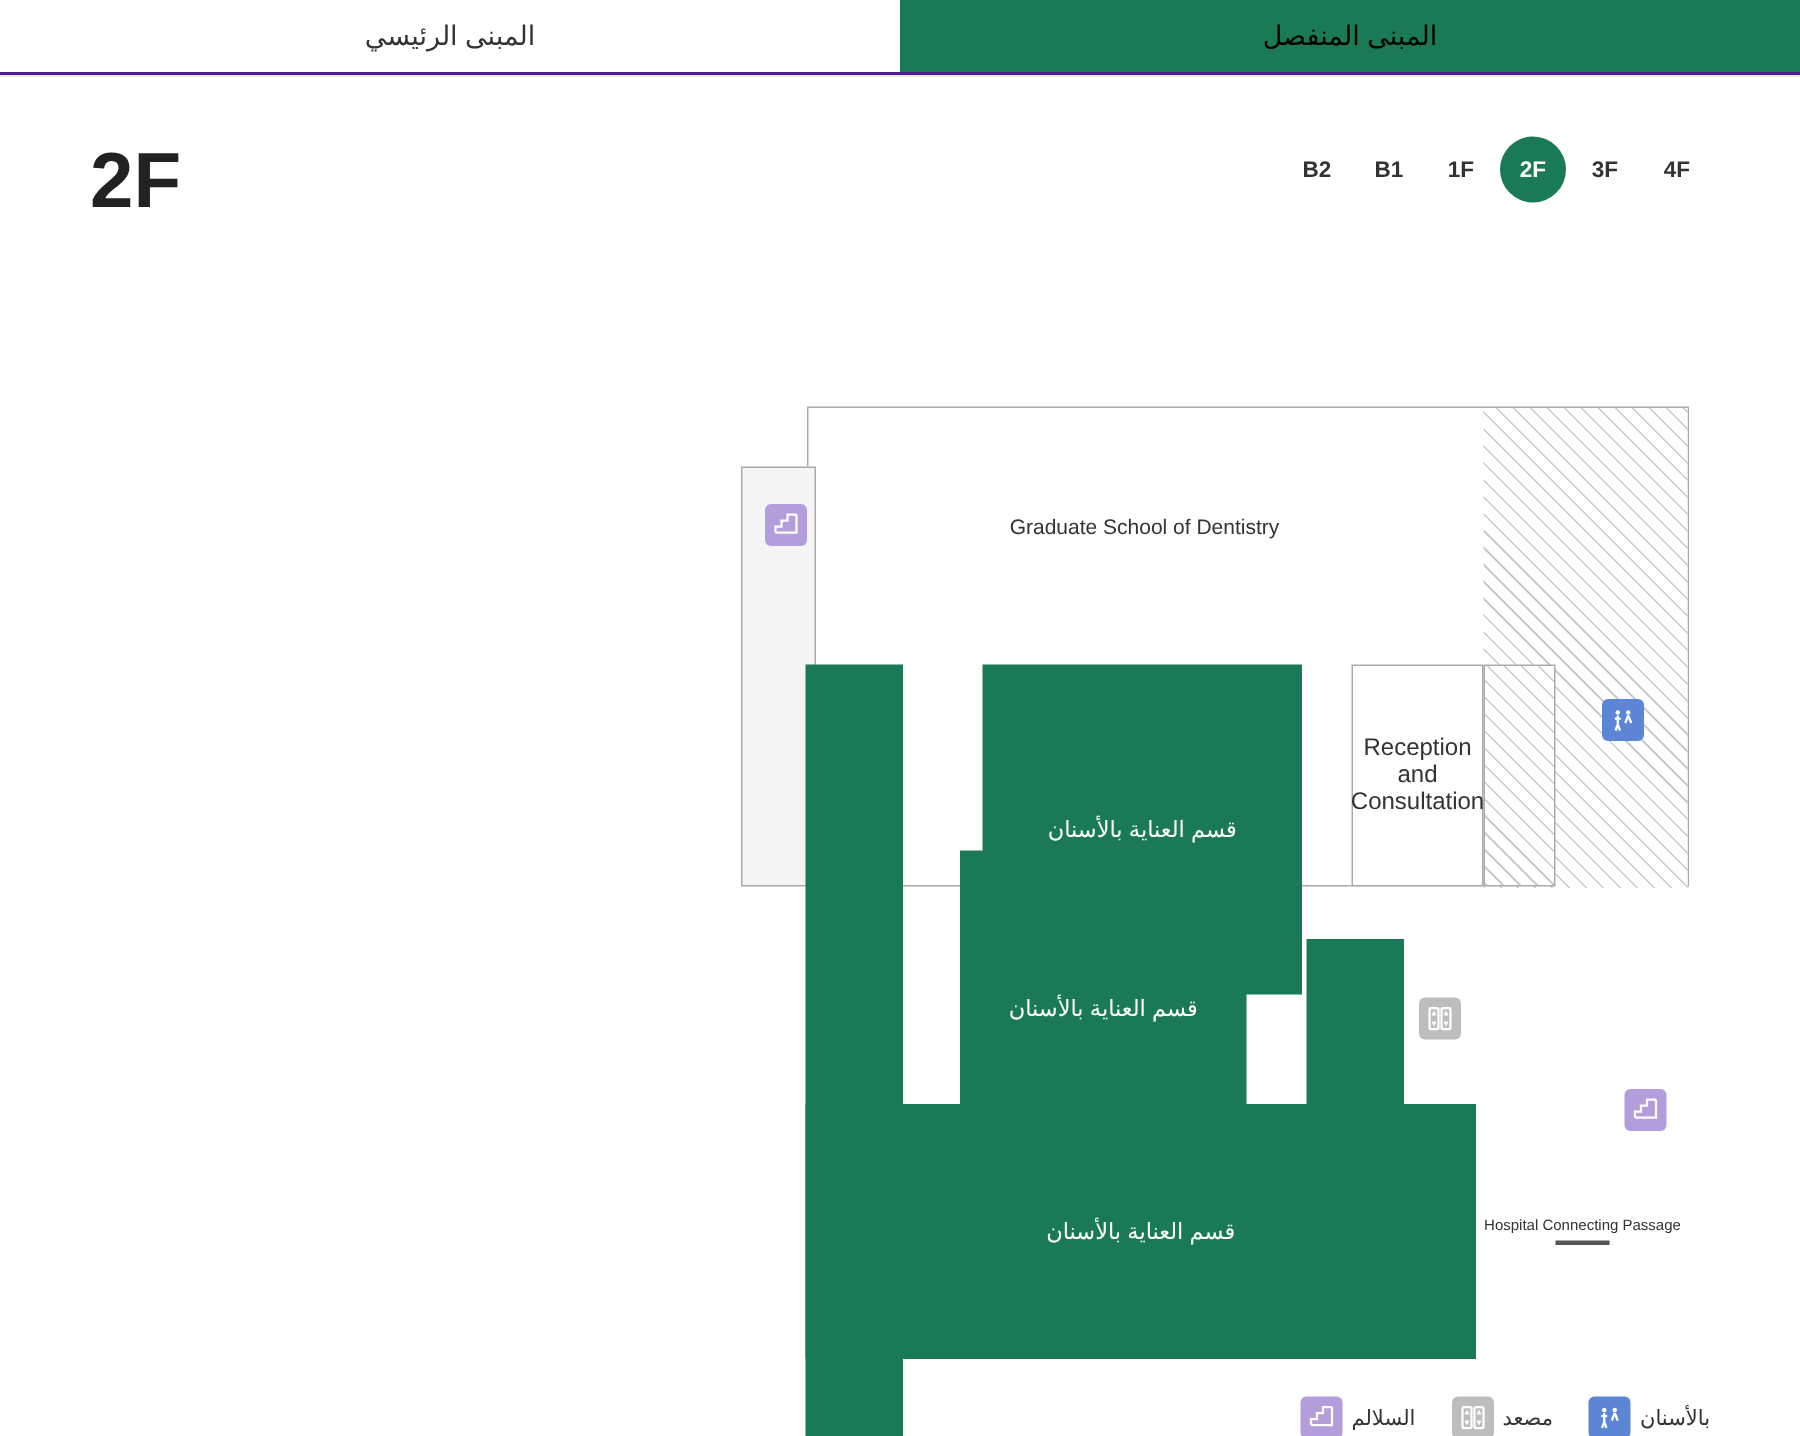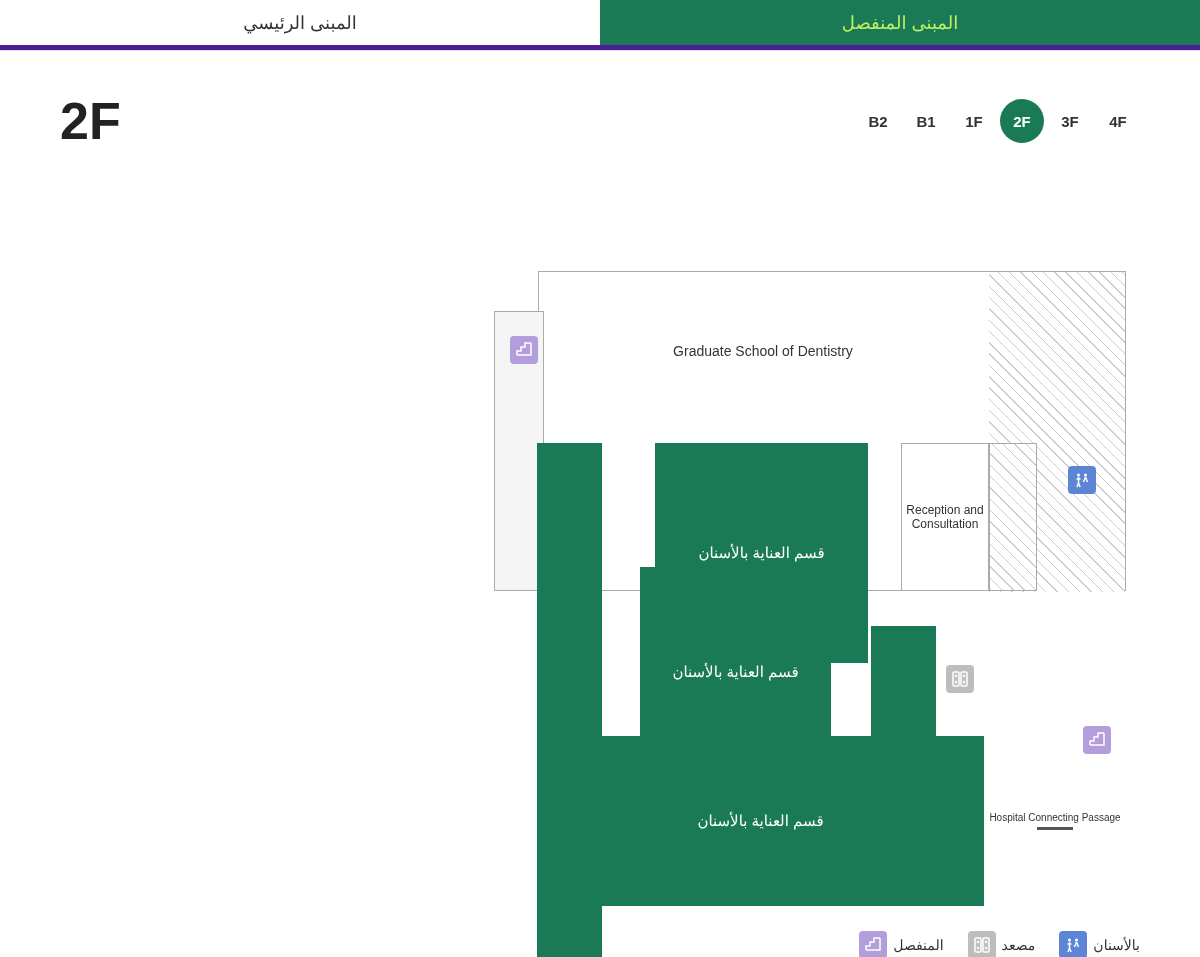--- a/index.html
+++ b/index.html
@@ -3,43 +3,43 @@
   <meta charset="utf-8">
   <style>
     * { margin: 0; padding: 0; box-sizing: border-box; }
     body { font-family: Arial, sans-serif; background: #fff; width: 1200px; min-height: 957px; }
 
     
     .header-tabs {
       display: flex;
       width: 100%;
       height: 50px;
-      border-bottom: 5px solid #4c1d95;
+      border-bottom: 2px solid #4c1d95;
     }
     .header-tab {
       flex: 1;
       display: flex;
       align-items: center;
       justify-content: center;
       font-size: 18px;
       cursor: pointer;
     }
     .header-tab.inactive {
       background: #fff;
       color: #333;
     }
     .header-tab.active {
       background: #1a7a55;
-      color: #bef264;
+      color: #000000;
     }
 
     
     .floor-nav-area {
       display: flex;
-      align-items: center;
+      align-items: flex-start;
       padding: 30px 60px 20px 60px;
     }
     .floor-label {
       font-size: 52px;
       font-weight: bold;
       color: #222;
       margin-right: auto;
     }
     .floor-buttons {
       display: flex;
@@ -205,21 +205,21 @@
       left: 799px;
       top: 272px;
       width: 88px;
       height: 148px;
       border: 1.5px solid #aaa;
       background: #fff;
       display: flex;
       align-items: center;
       justify-content: center;
       text-align: center;
-      font-size: 12px;
+      font-size: 16px;
       color: #333;
       padding: 4px;
     }
 
     
     .hatched-small {
       left: 887px;
       top: 272px;
       width: 48px;
       height: 148px;
@@ -438,21 +438,21 @@
 
   <div class="map-element hospital-passage">
     <span style="font-size:10px;color:#333;text-align:center;">Hospital Connecting Passage</span>
     <div style="width:36px;height:3px;background:#555;margin-top:4px;"></div>
   </div>
 
 </div>
 
 <div class="legend">
   <div class="legend-item">
-    <span>المنفصل</span>
+    <span>السلالم</span>
     <div class="icon-stairs-purple">
       <svg class="icon-svg" viewBox="0 0 18 18" fill="white">
         <polyline points="2,14 2,10 6,10 6,6 10,6 10,2 16,2" stroke="white" stroke-width="1.5" fill="none"></polyline>
         <polyline points="2,14 16,14 16,2" stroke="white" stroke-width="1.5" fill="none"></polyline>
       </svg>
     </div>
   </div>
   <div class="legend-item">
     <span>مصعد</span>
     <div class="icon-elevator-gray">

